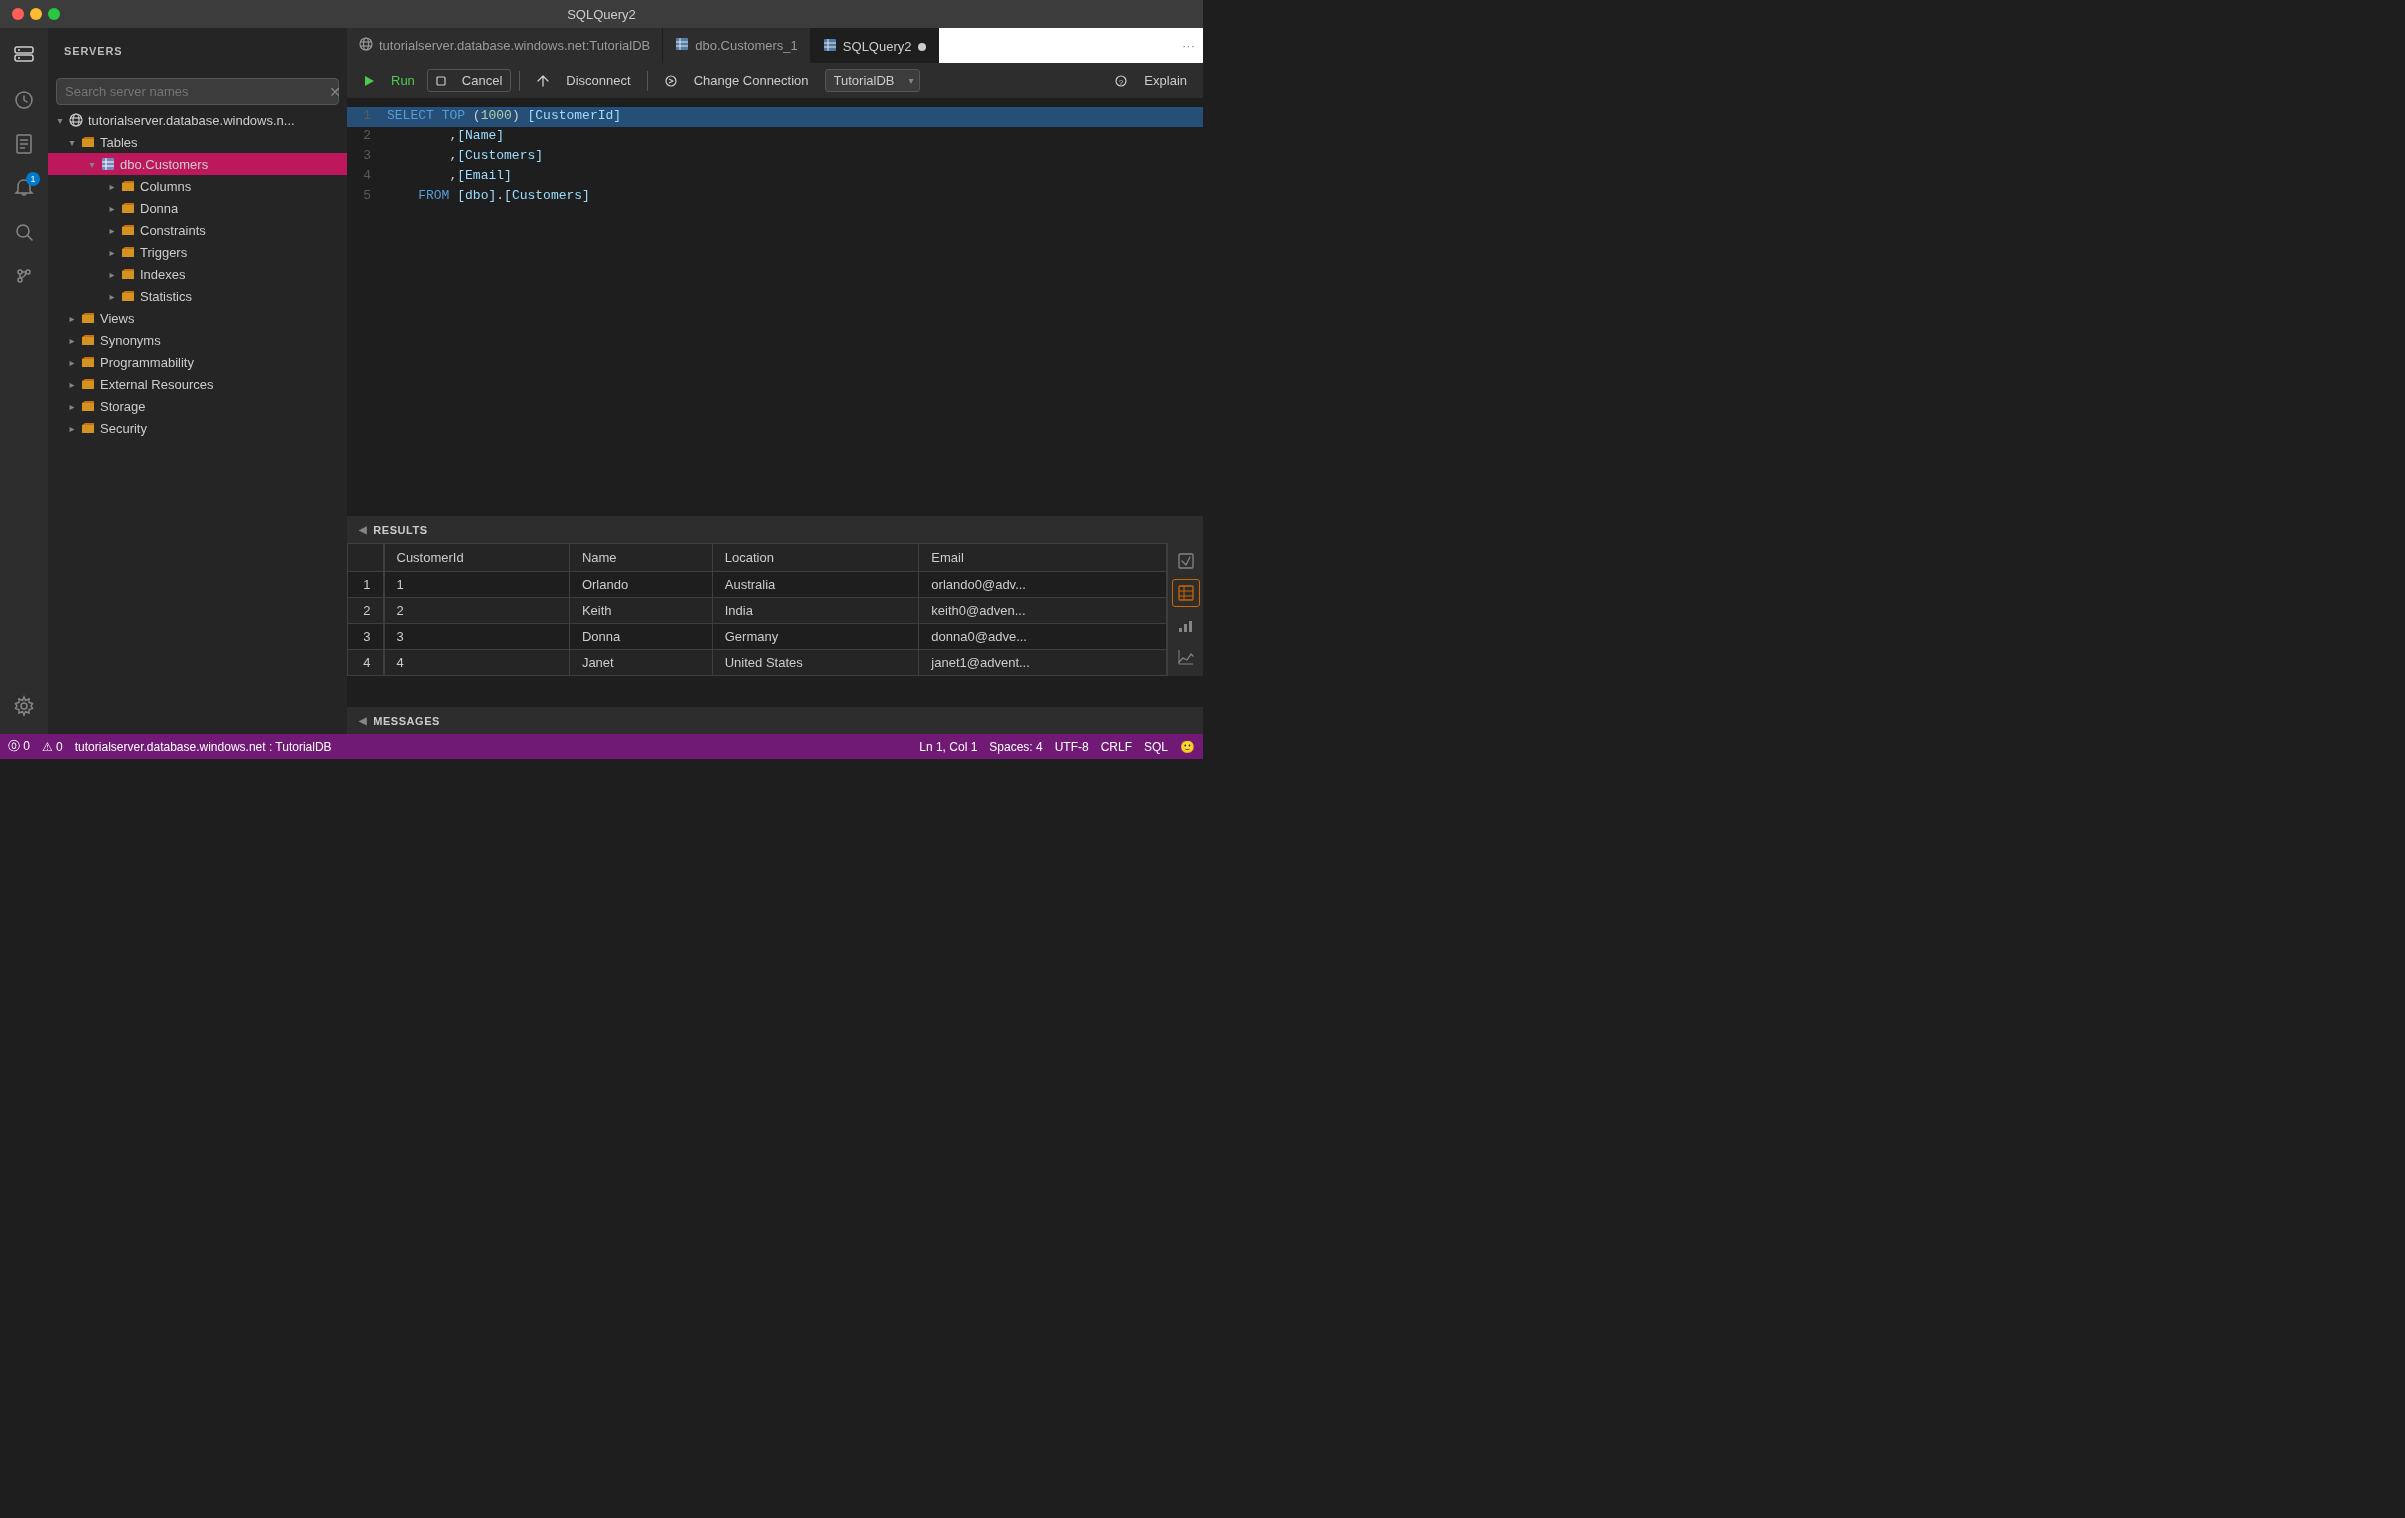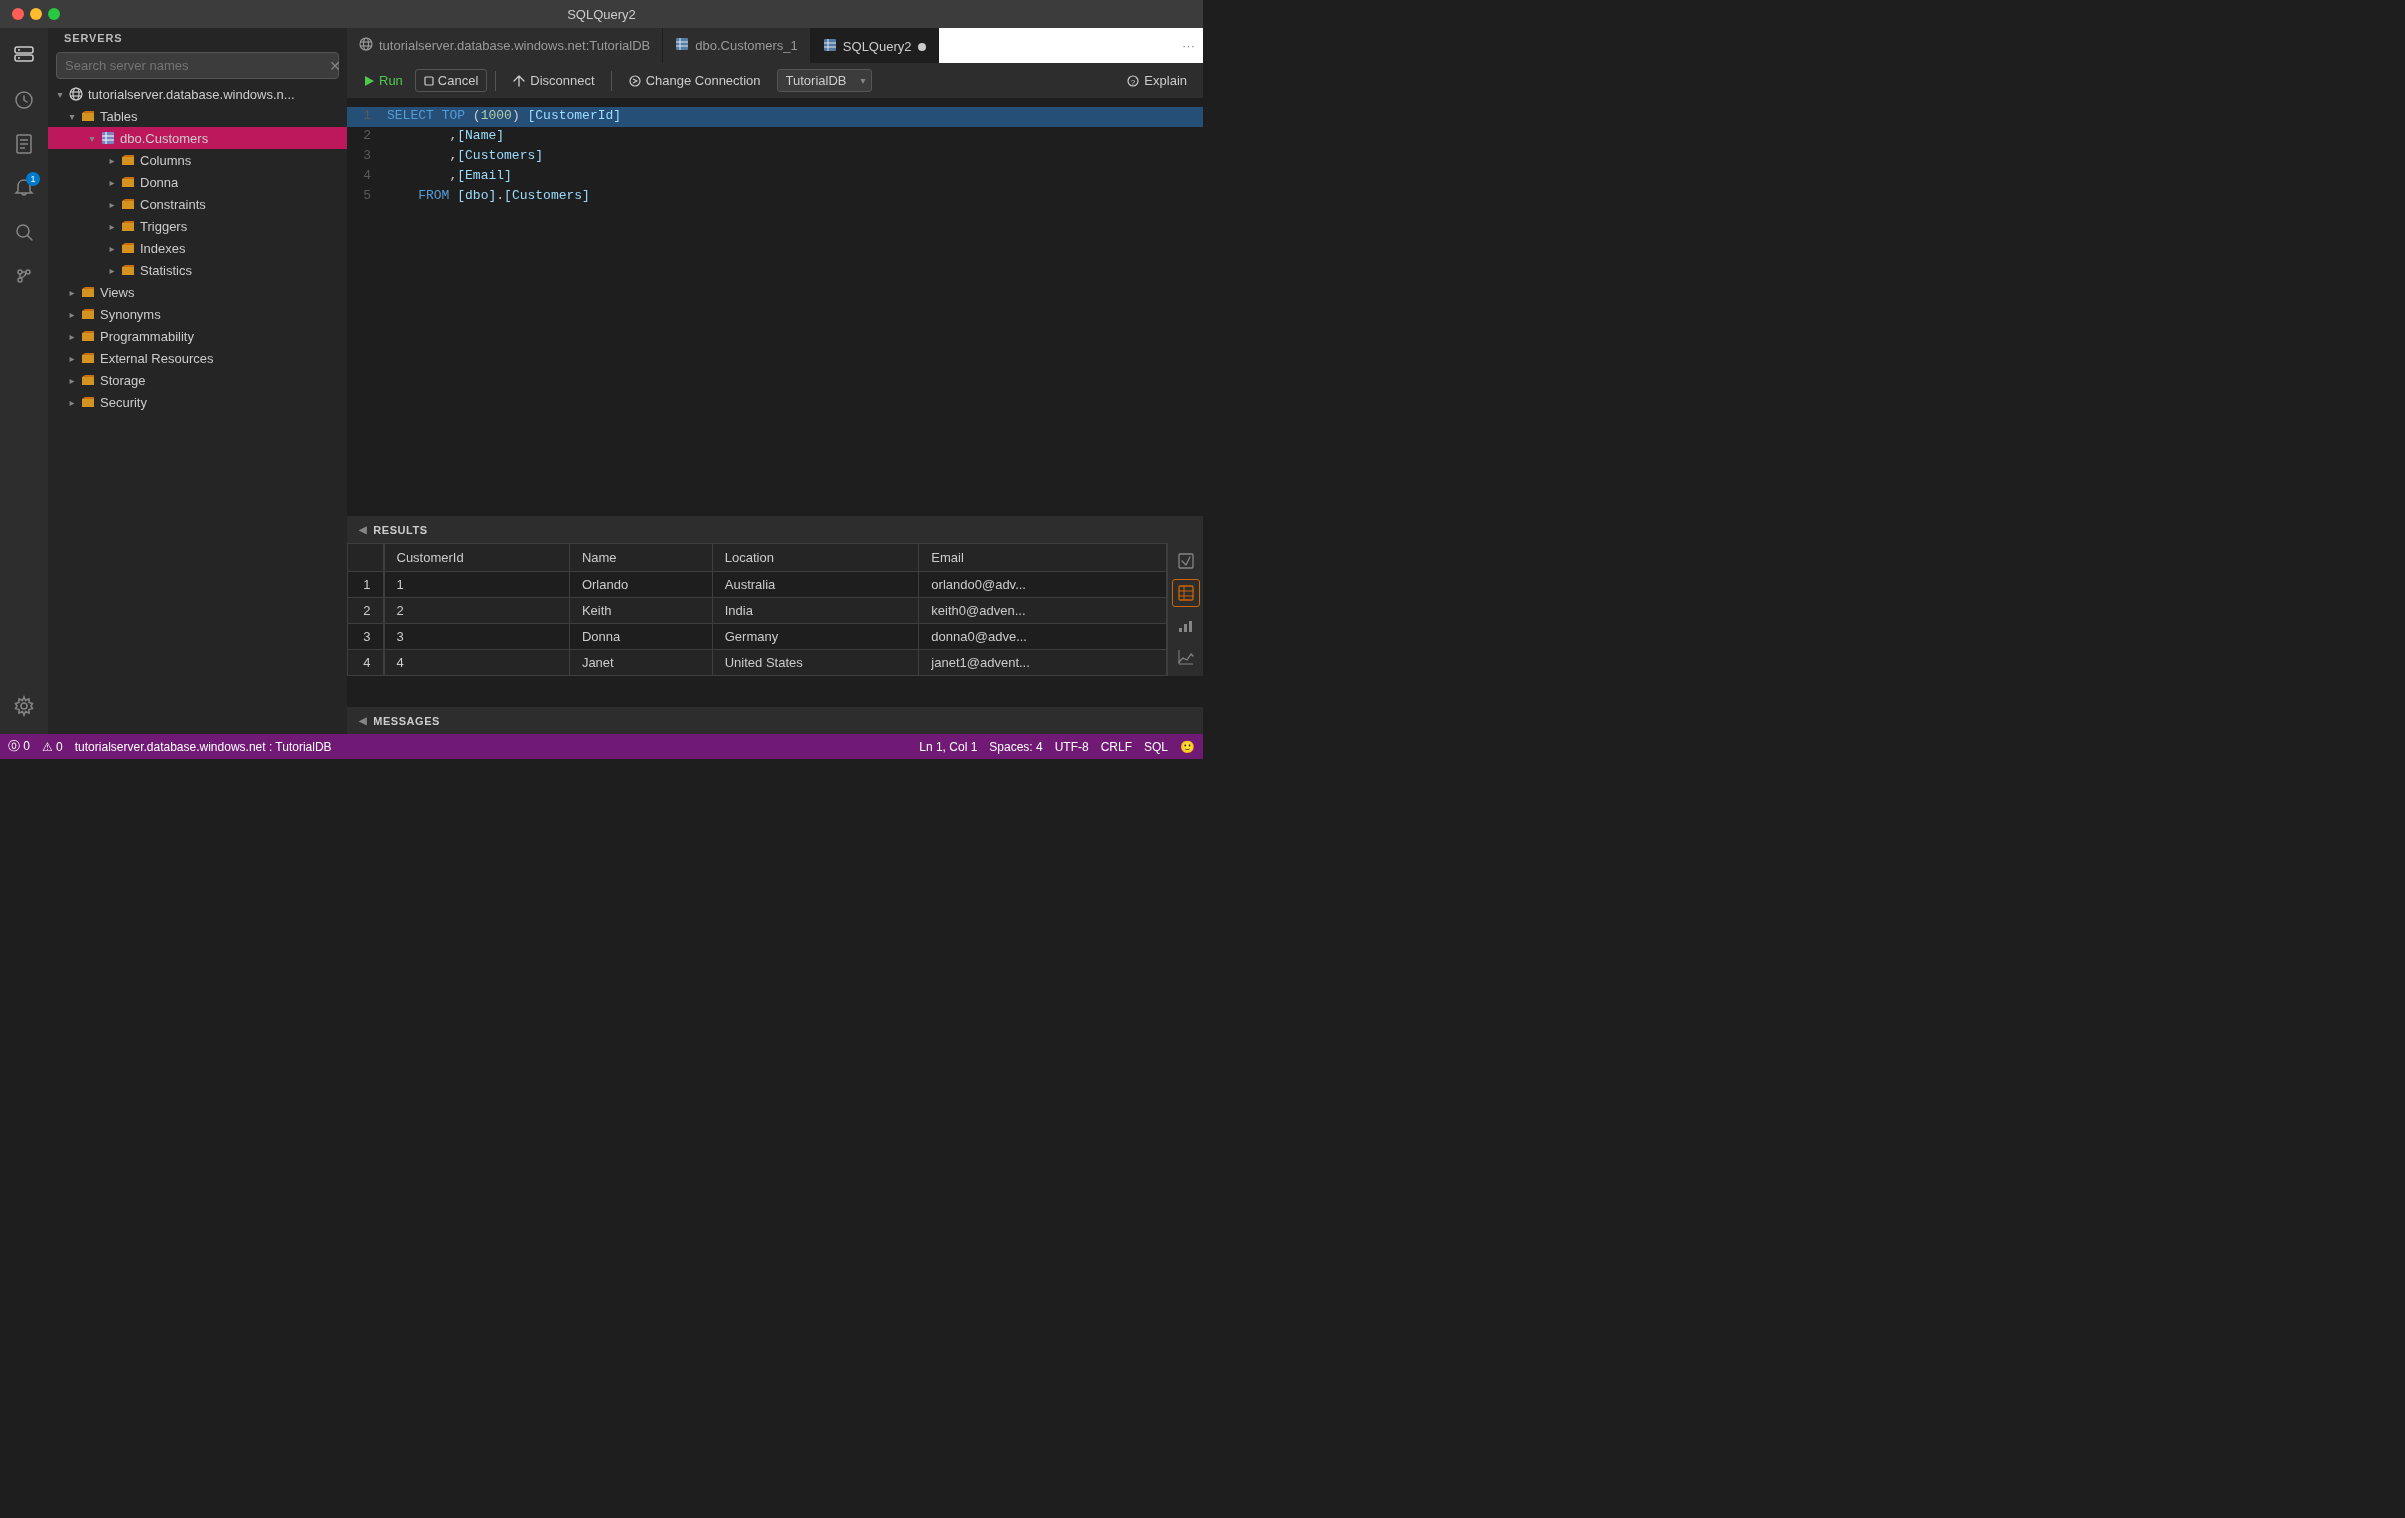--- a/index.html
+++ b/index.html
@@ -98,21 +98,21 @@
     
     .sidebar {
       width: 299px;
       background: #252526;
       display: flex;
       flex-direction: column;
       flex-shrink: 0;
       overflow: hidden;
     }
     .sidebar-header {
-      padding: 4px 16px;
+      padding: 17px 16px;
       font-size: 11px;
       font-weight: 700;
       color: #bbbbbb;
       text-transform: uppercase;
       letter-spacing: 0.08em;
       flex-shrink: 0;
     }
     .search-container {
       padding: 4px 8px;
       flex-shrink: 0;
@@ -244,21 +244,21 @@
       display: flex;
       align-items: center;
       padding: 0 8px;
       gap: 4px;
       flex-shrink: 0;
       border-bottom: 1px solid #1e1e1e;
     }
     .toolbar-btn {
       display: flex;
       align-items: center;
-      gap: 4px;
+      gap: 16px;
       padding: 3px 8px;
       border-radius: 3px;
       cursor: pointer;
       color: #cccccc;
       font-size: 13px;
       border: none;
       background: transparent;
       justify-content: center;
     }
     .toolbar-btn.run { color: #4ec94e; }

